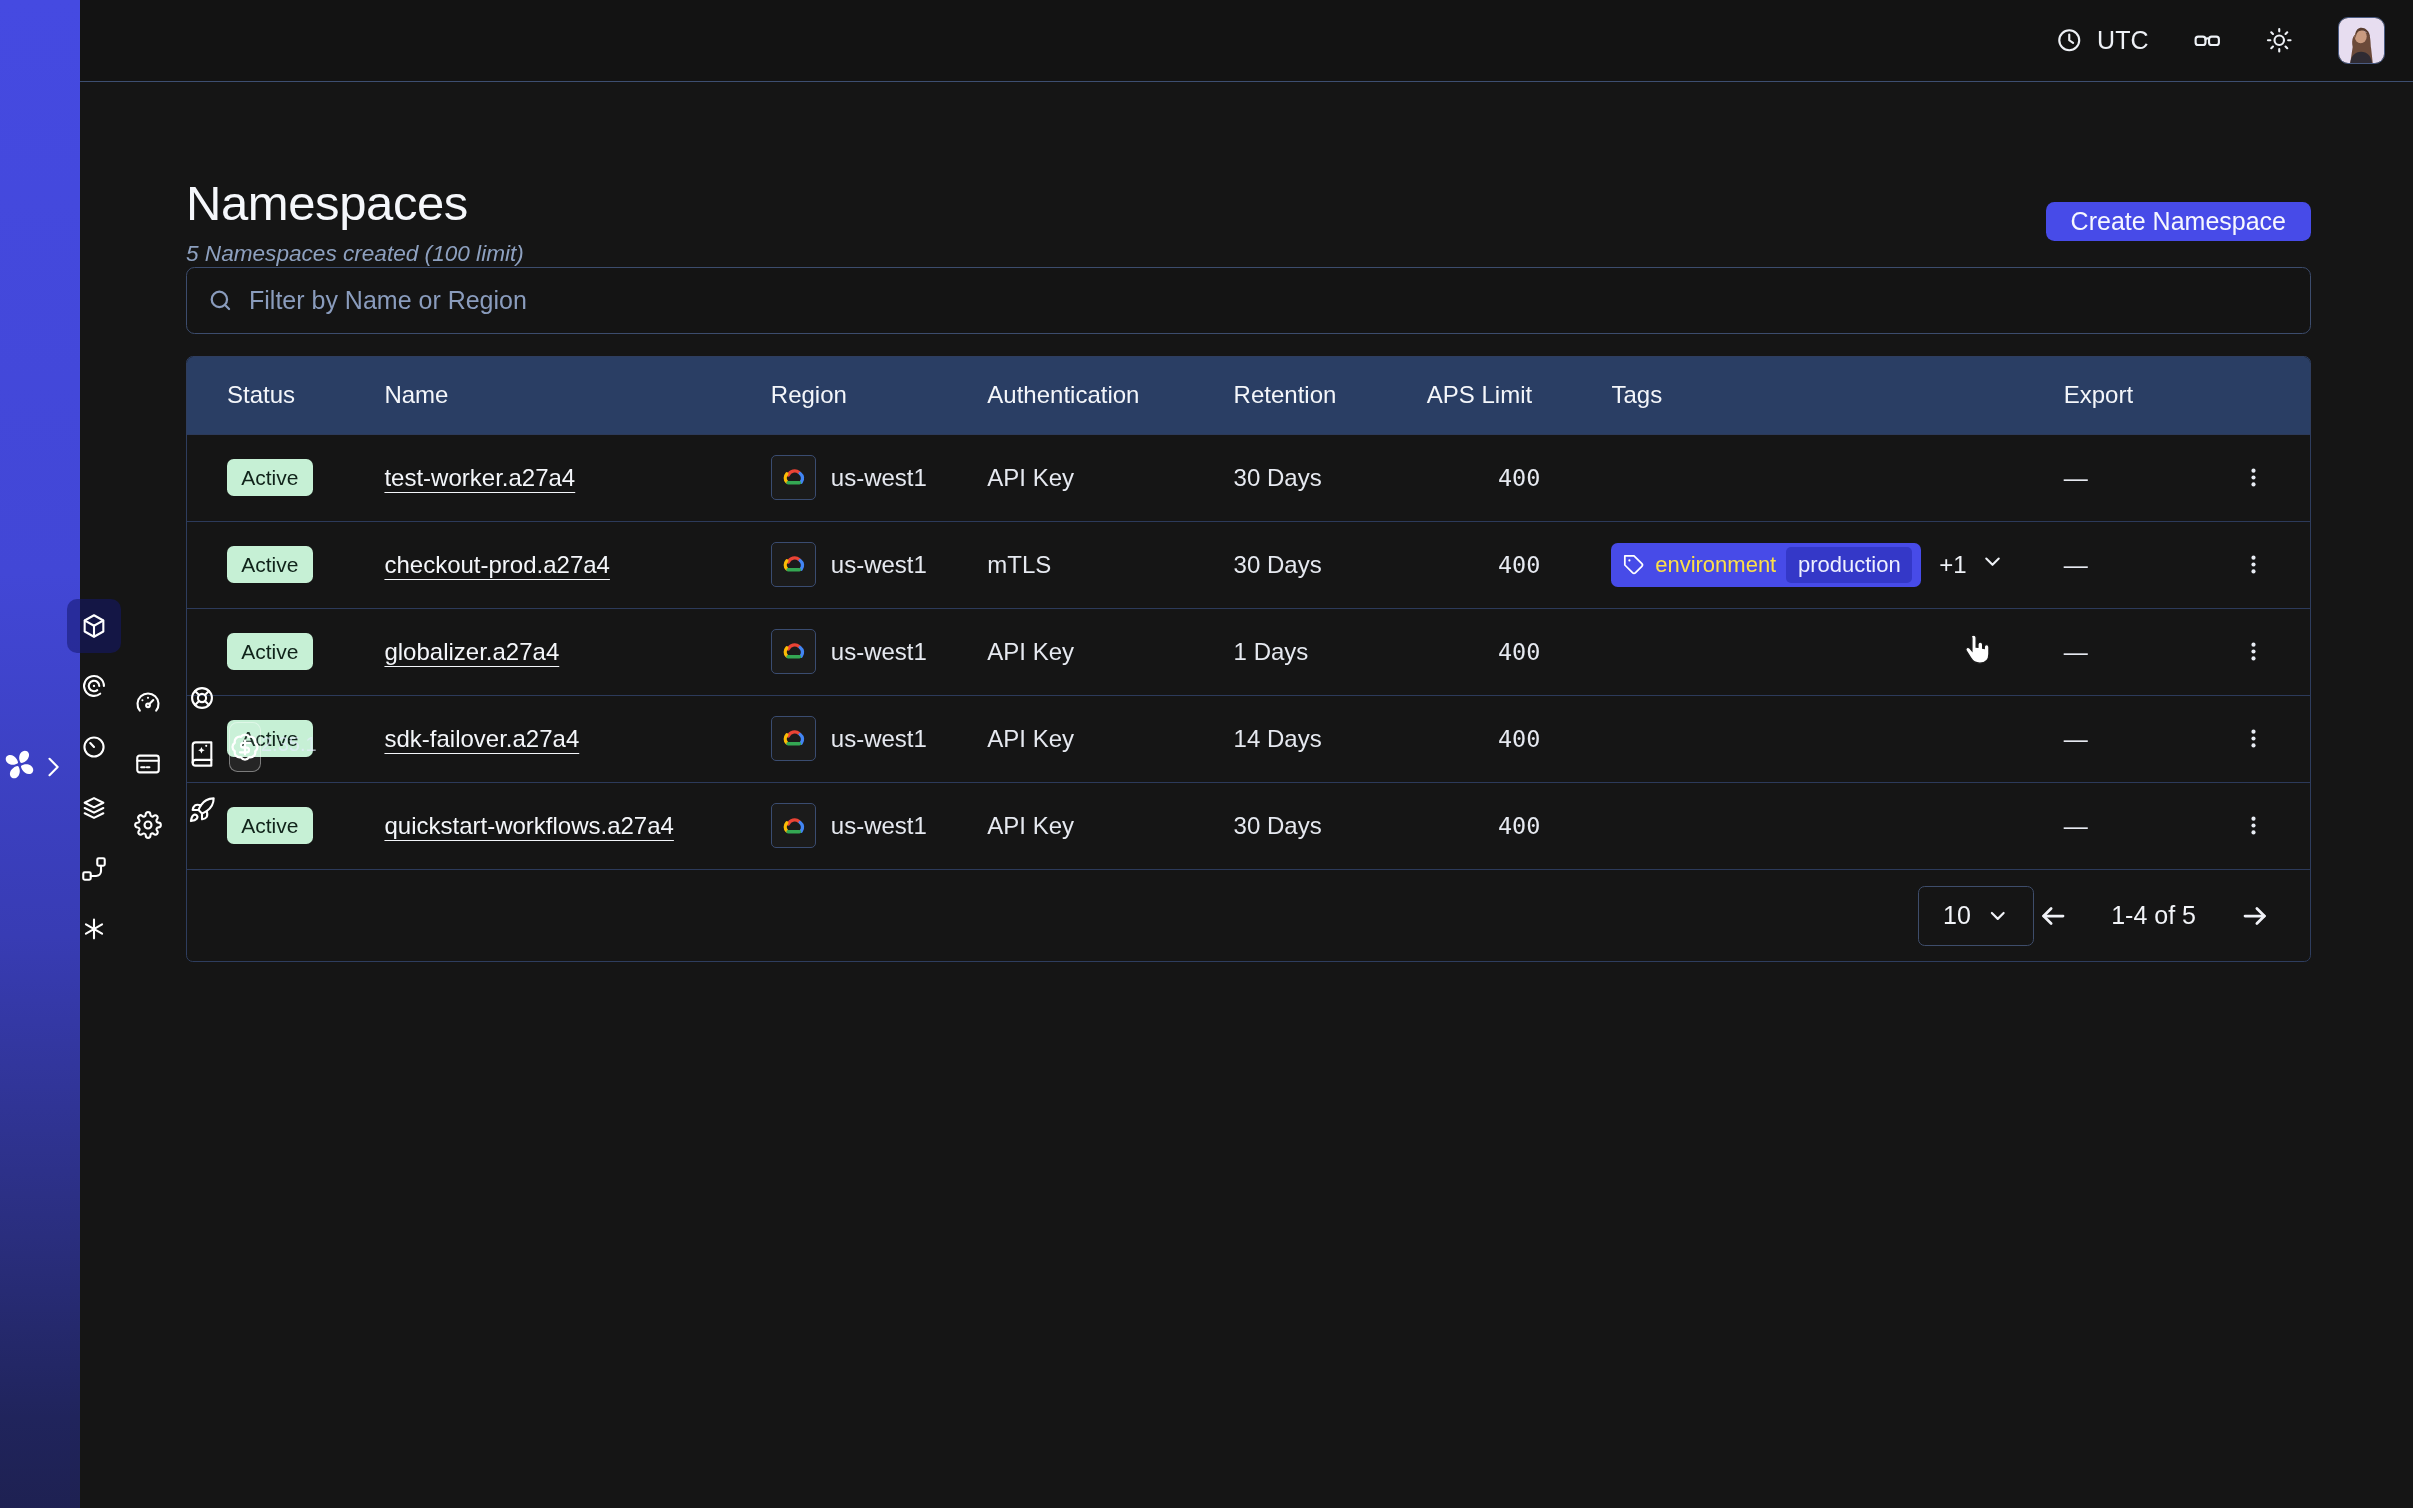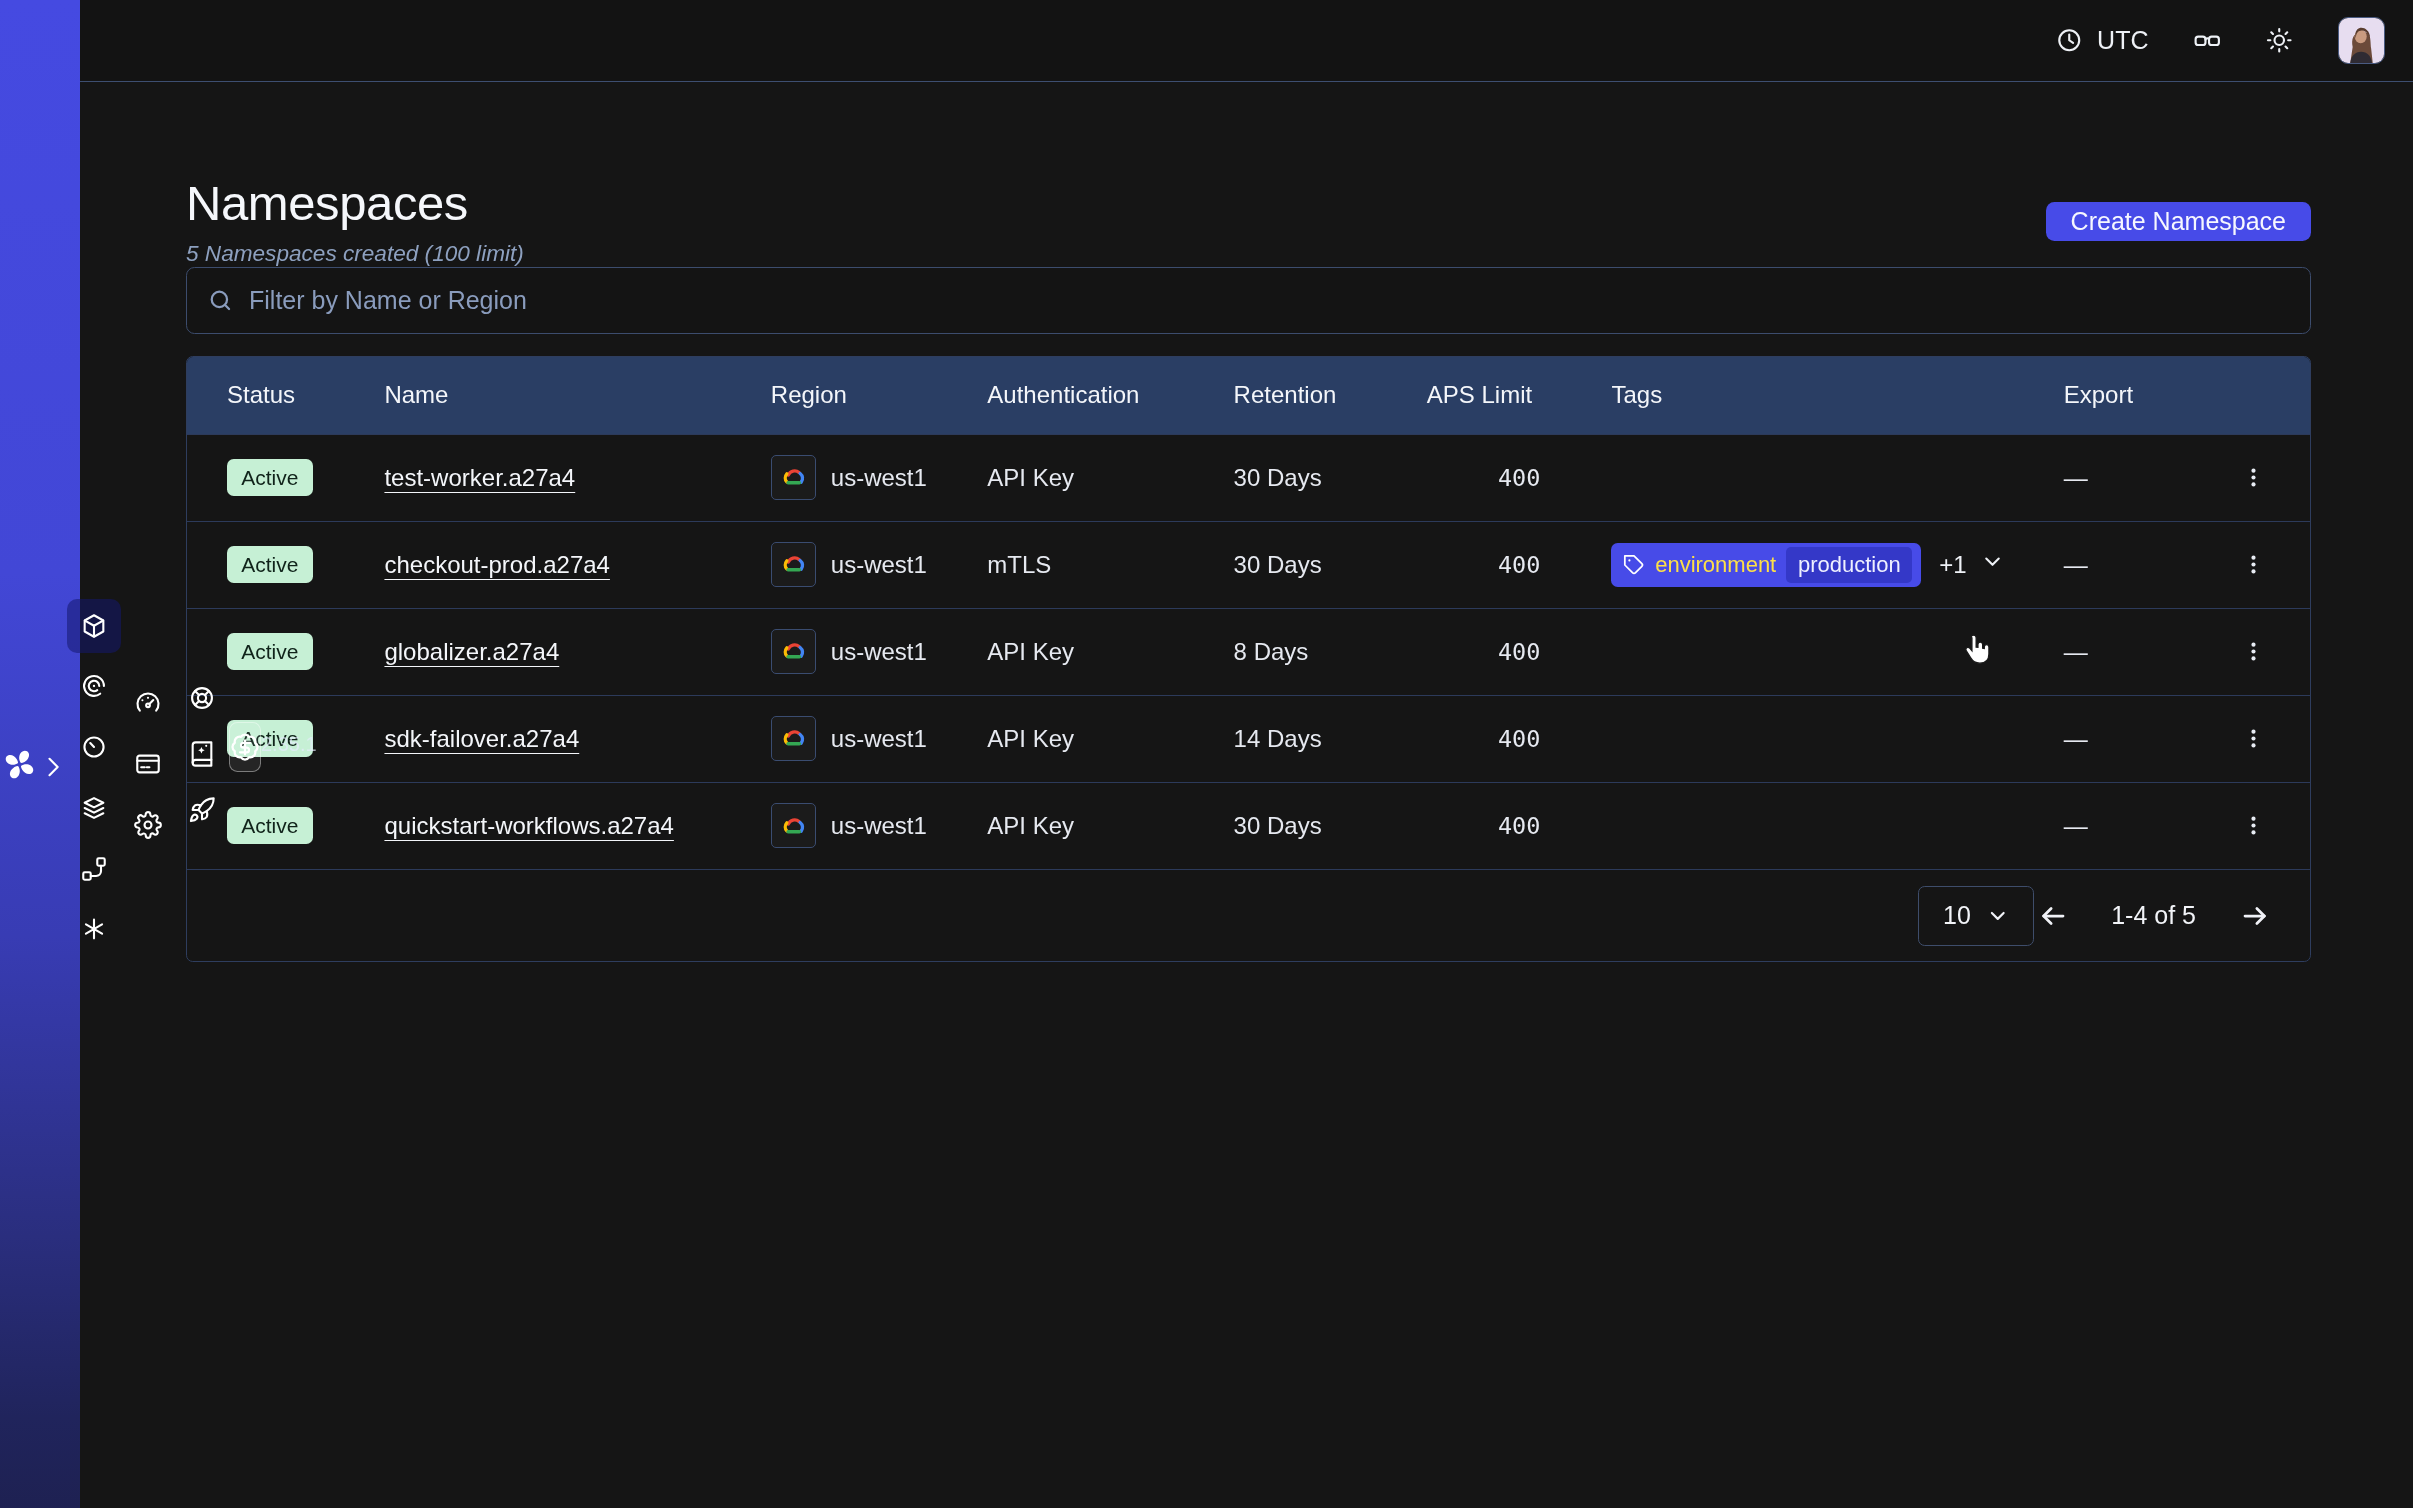--- a/index.html
+++ b/index.html
@@ -404,21 +404,21 @@
                     <path d="M7.8 10.2A5.8 5.8 0 0 1 16.9 8" stroke="#EA4335"></path>
                     <path d="M17.8 8.8a5.2 5.2 0 0 1 .9 7.3" stroke="#4285F4"></path>
                     <path d="M6.6 16a5.2 5.2 0 0 1 0-6.9" stroke="#FBBC05"></path>
                     <path d="M7.6 16.6h9.6" stroke="#34A853"></path>
                   </svg>
           </span>
                 <span>us-west1</span>
               </div>
             </td>
           <td>API Key</td>
-          <td>8 Days</td>
+          <td>1 Days</td>
           <td class="col-aps-val">400</td>
           <td>
               <div class="tags-cell"></div>
             </td>
           <td>—</td>
           <td>
               <span class="kebab-btn">
             <svg viewBox="0 0 24 24" stroke="none">
                   <circle cx="12" cy="5.4" r="2"></circle>
                   <circle cx="12" cy="12" r="2"></circle>

